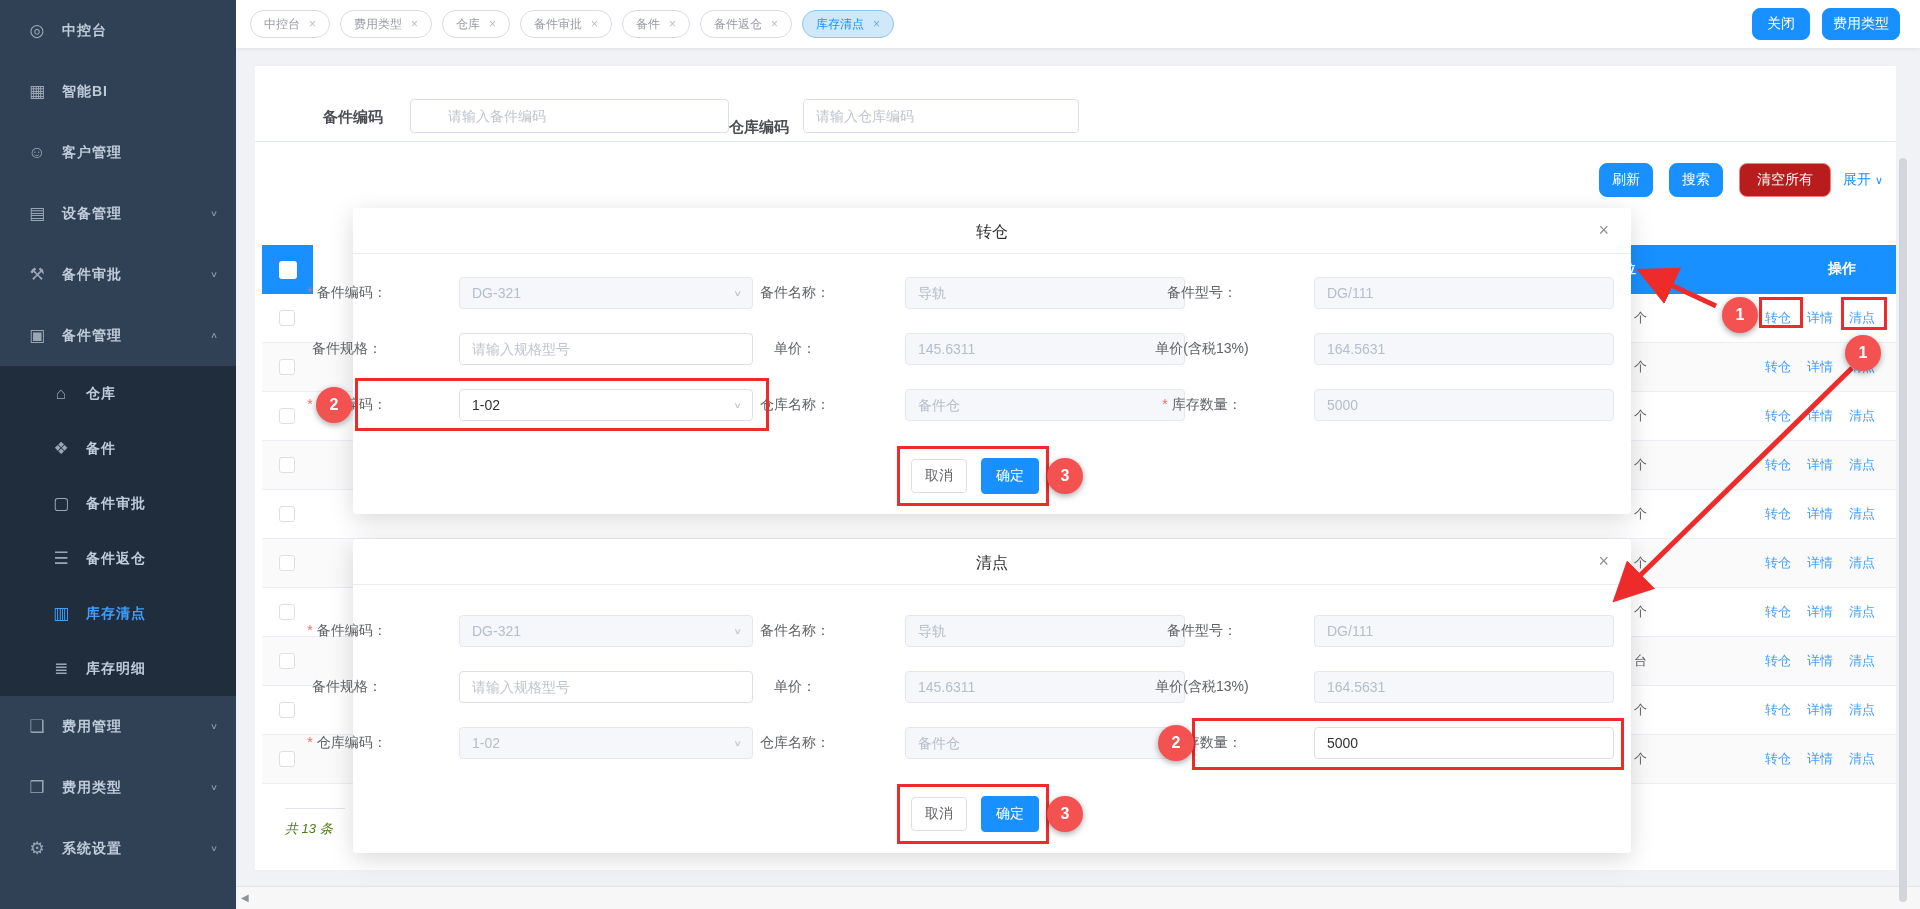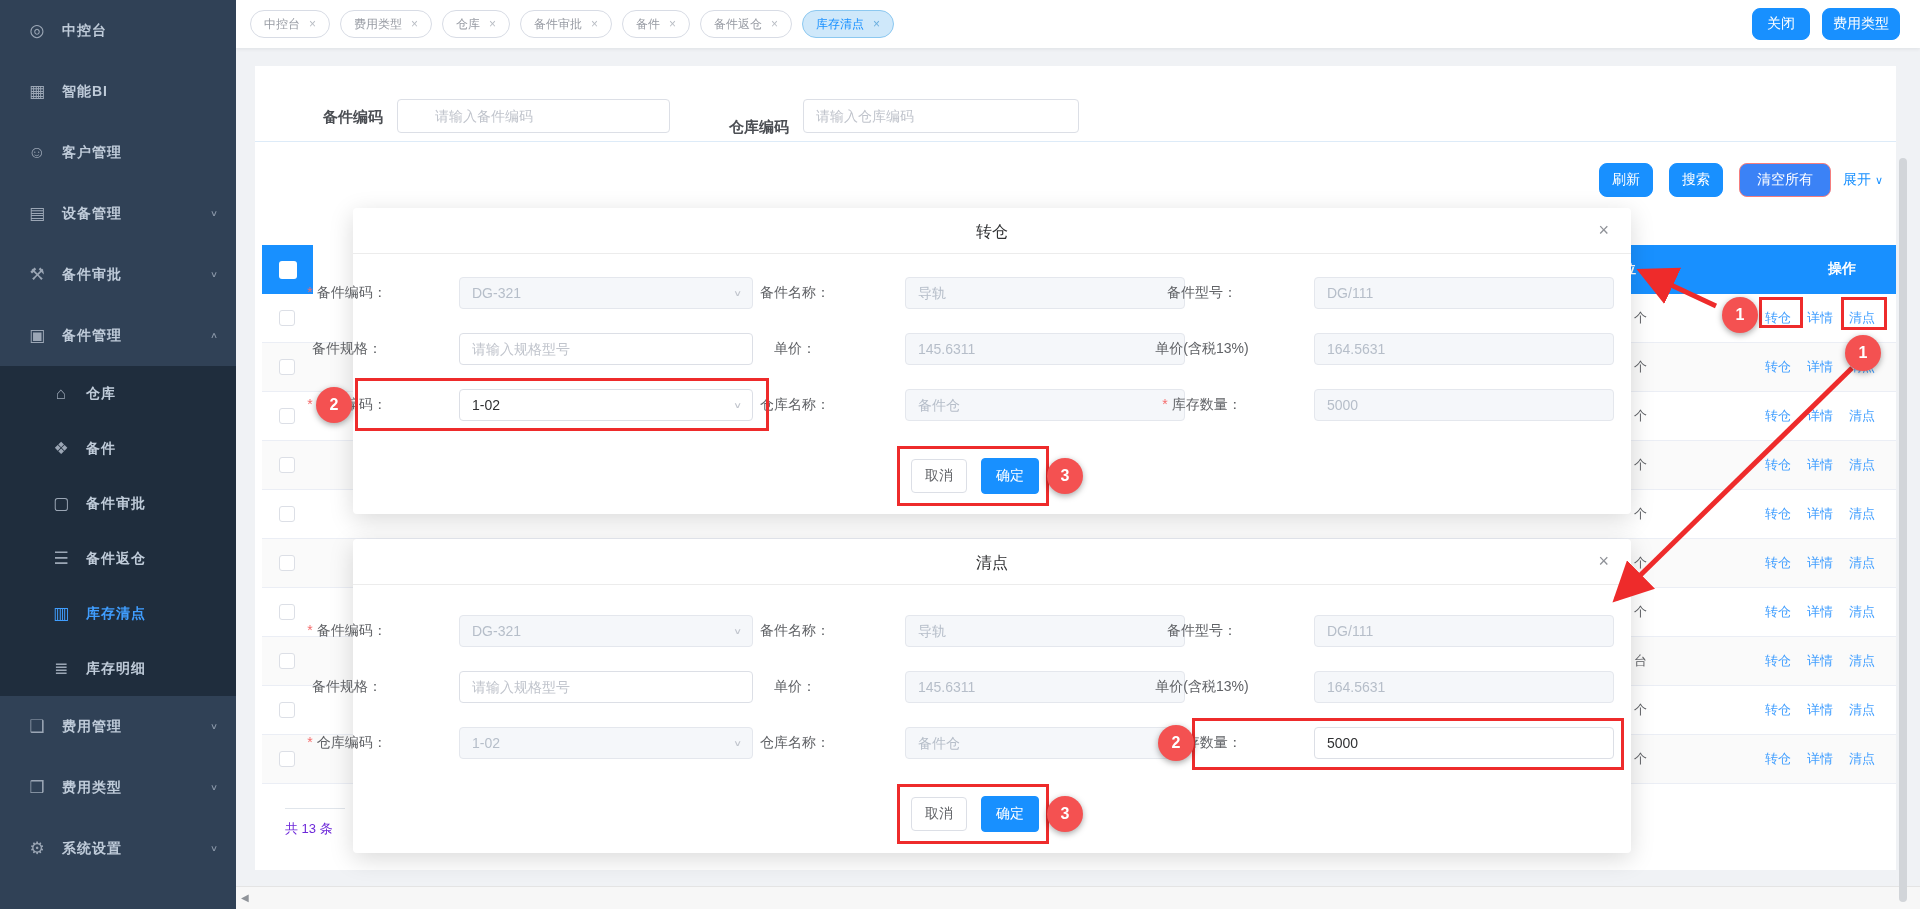--- a/index.html
+++ b/index.html
@@ -27,21 +27,21 @@
   .tab{height:28px;box-sizing:border-box;border:1px solid #d8dce5;border-radius:14px;
        display:flex;align-items:center;gap:9px;padding:0 13px;font-size:12px;
        color:#979ba3;background:#fff;cursor:pointer;white-space:nowrap;}
   .tab .x{font-size:12px;color:#b9bdc4;}
   .tab.active{background:#cfe8fa;border-color:#8cc8f0;color:#1890ff;}
   .tab.active .x{color:#69aede;}
 
   .btn{display:flex;align-items:center;justify-content:center;border-radius:8px;
        font-size:14px;cursor:pointer;box-sizing:border-box;}
   .btn-blue{background:#1890ff;color:#fff;border:1px solid #1890ff;}
-  .btn-red{background:#3b82f6;color:#fff;border:1px solid #f57d7d;}
+  .btn-red{background:#b91c1c;color:#fff;border:1px solid #f57d7d;}
   .btn-plain{background:#fff;color:#606266;border:1px solid #dcdfe6;}
 
   
   #panel{left:255px;top:66px;width:1641px;height:804px;background:#fff;z-index:1;}
   .s-label{position:absolute;font-size:15px;font-weight:700;color:#4c4f54;z-index:2;}
   .s-input{position:absolute;height:34px;box-sizing:border-box;border:1px solid #dcdfe6;
            border-radius:4px;padding:0 12px;font-size:14px;color:#606266;outline:none;z-index:2;
            font-family:"Liberation Sans","DejaVu Sans",sans-serif;}
   .s-input::placeholder{color:#c0c4cc;}
 
@@ -194,21 +194,21 @@
           <div class="x">×</div>
         </div>
       </div>
     <div class="btn btn-blue abs" style="left:1516px;top:8px;width:58px;height:32px;">关闭</div>
     <div class="btn btn-blue abs" style="left:1586px;top:8px;width:78px;height:32px;">费用类型</div>
   </header>
 
   <div id="panel" class="abs"></div>
 
   <div class="s-label" style="left:323px;top:108px;">备件编码</div>
-  <input class="s-input" style="left: 397px; top: 99px; width: 273px; padding-left: 37px;" placeholder="请输入备件编码">
+  <input class="s-input" style="left: 410px; top: 99px; width: 319px; padding-left: 37px;" placeholder="请输入备件编码">
   <div class="s-label" style="left:729px;top:118px;">仓库编码</div>
   <input class="s-input" style="left: 803px; top: 99px; width: 276px;" placeholder="请输入仓库编码">
   <div class="abs" style="left:255px;top:141px;width:1641px;height:1px;background:#ddebf8;z-index:2;"></div>
 
   <div class="btn btn-blue abs" style="left:1599px;top:163px;width:54px;height:34px;z-index:2;">刷新</div>
   <div class="btn btn-blue abs" style="left:1669px;top:163px;width:54px;height:34px;z-index:2;">搜索</div>
   <div class="btn btn-red abs" style="left:1739px;top:163px;width:92px;height:34px;z-index:2;">清空所有</div>
   <div class="abs" style="left:1843px;top:171px;font-size:14px;color:#1890ff;cursor:pointer;z-index:2;">
     <span>展开</span>
     <span style="font-size:11px;">∨</span>
@@ -287,21 +287,21 @@
       </div>
       <div class="t-row stripe" style="top: 735px;">
         <div class="chk" style="left: 17px; top: 16px;"></div>
         <div class="unit">个</div>
         <div class="lnk" style="left: 1503px;">转仓</div>
         <div class="lnk" style="left: 1545px;">详情</div>
         <div class="lnk" style="left: 1587px;">清点</div>
       </div>
     </div>
   <div class="abs" style="left:285px;top:808px;width:60px;height:1px;background:#e0e5eb;z-index:1;"></div>
-  <div class="abs" style="left:285px;top:820px;font-size:13px;color:#6d28d9;z-index:1;">共 13 条</div>
+  <div class="abs" style="left:285px;top:820px;font-size:13px;color:#4d7c0f;z-index:1;font-style:italic;">共 13 条</div>
 
   <div class="modal" style="top:208px;height:306px;">
     <div class="m-title">转仓</div>
     <div class="m-close">×</div>
     <div class="m-divider"></div>
     <div id="fields-transfer">
         <div class="m-label" style="left: -106px; top: 76px;"><div class="req" style="display: inline;">*</div>备件编码：</div>
         <div class="m-input dis" style="left: 106px; top: 69px; width: 294px;">DG-321<div class="sel">∨</div></div>
         <div class="m-label" style="left: 342px; top: 76px;">备件名称：</div>
         <div class="m-input dis" style="left: 552px; top: 69px; width: 280px;">导轨</div>

